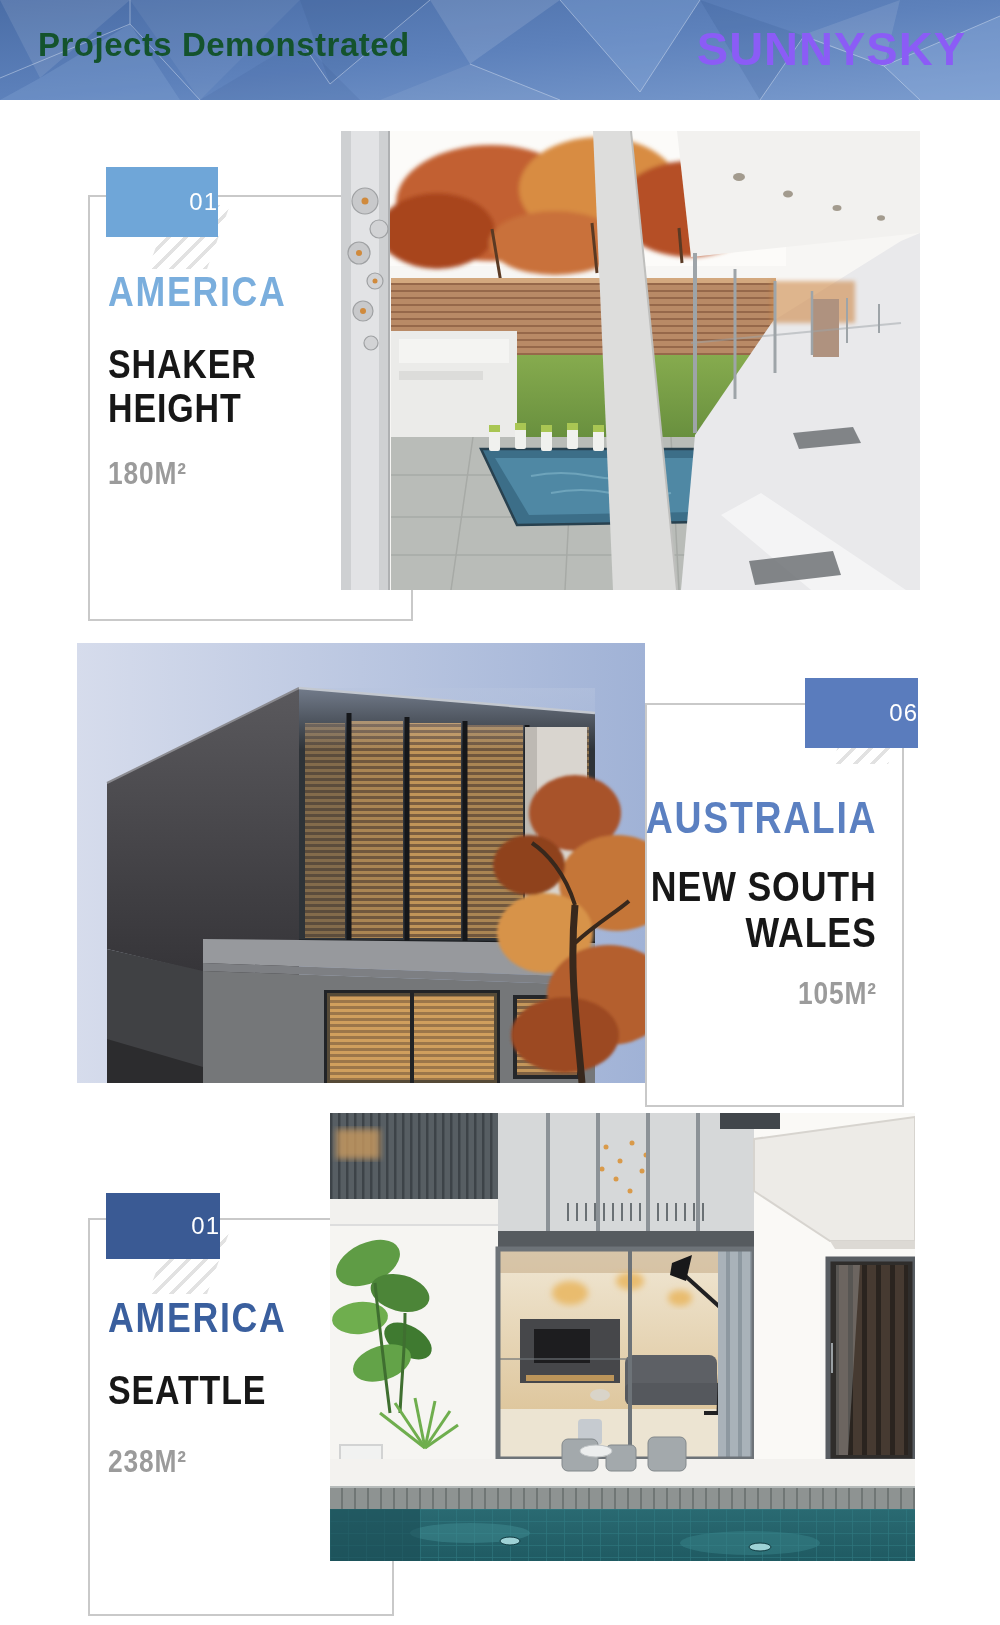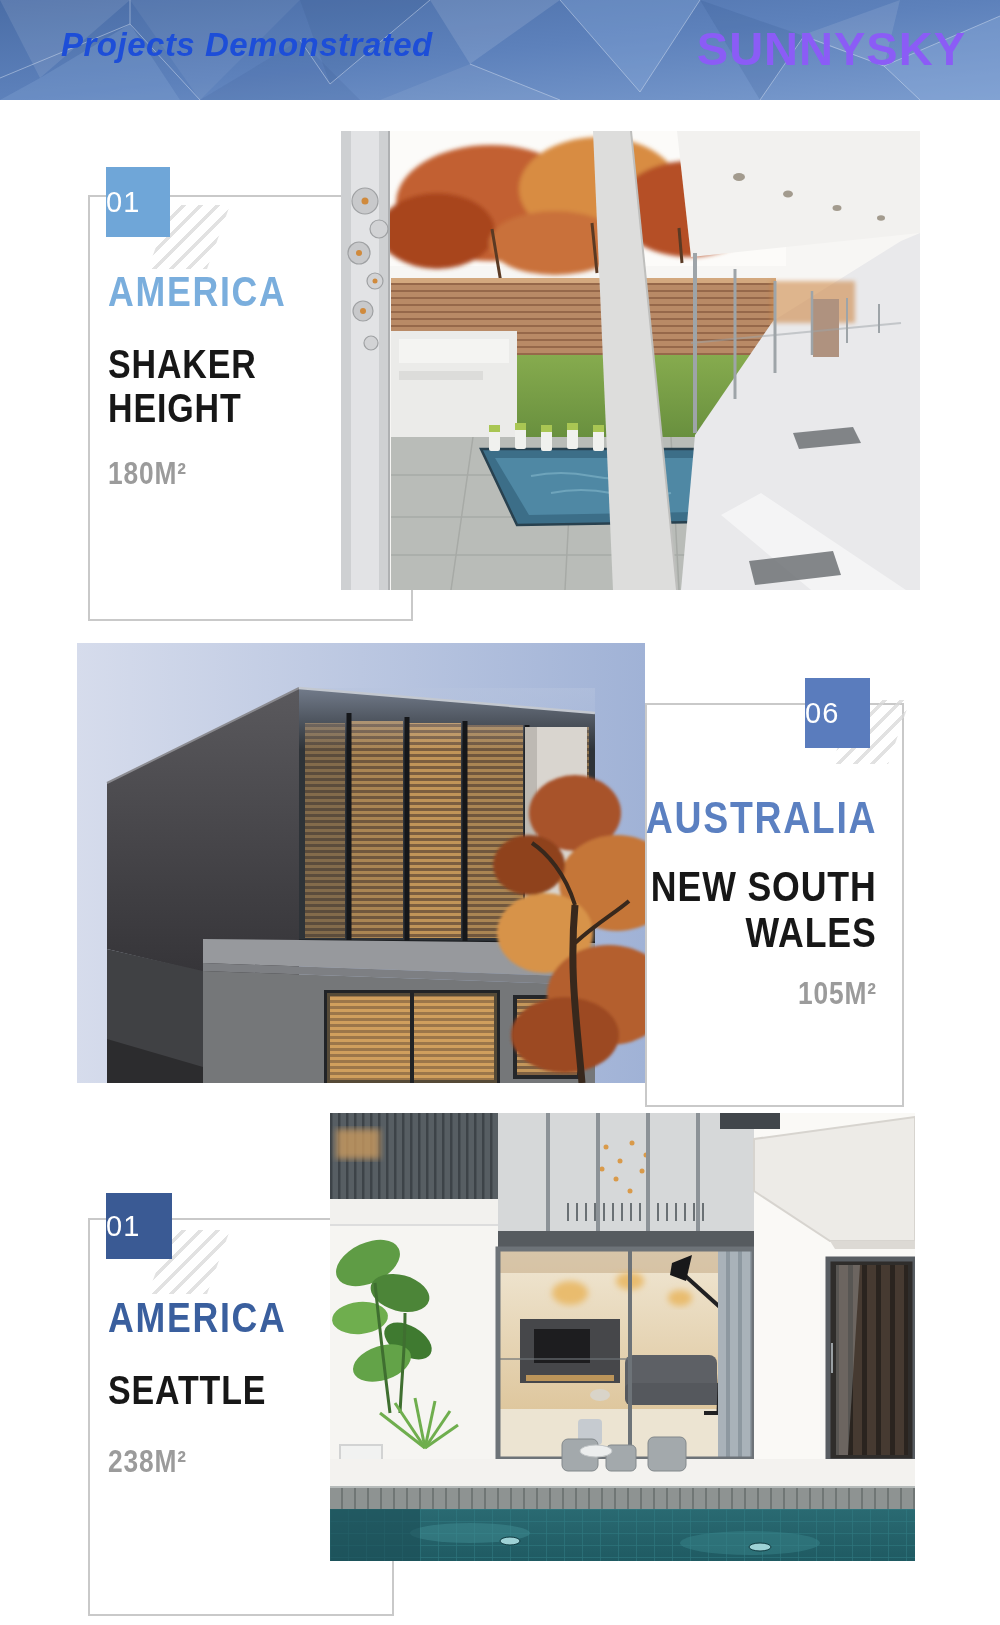--- a/index.html
+++ b/index.html
@@ -2,22 +2,22 @@
 <html><head>
 <meta charset="utf-8">
 <style>
   html,body{margin:0;padding:0;background:#ffffff;}
   body{font-family:"Liberation Sans","DejaVu Sans",sans-serif;}
   #page{position:relative;width:1000px;height:1625px;margin:0 auto;background:#fff;overflow:hidden;}
 
   
   .hdr{position:absolute;left:0;top:0;width:1000px;height:100px;}
   .hdr svg{position:absolute;inset:0;width:100%;height:100%;}
-  .hdr-title{position:absolute;left:38px;top:26px;font-size:33px;font-style:italic;font-weight:600;
-             color:#1d4ed8;letter-spacing:.5px;white-space:nowrap;margin-left:23px;}
+  .hdr-title{position:absolute;left:38px;top:26px;font-size:33px;font-weight:600;
+             color:#14532d;letter-spacing:.5px;white-space:nowrap;}
   .hdr-brand{position:absolute;right:34px;top:21px;font-size:47px;font-weight:700;color:#8b5cf6;
              letter-spacing:1px;white-space:nowrap;}
 
   
   .frame{position:absolute;border:2px solid #c9c9c9;z-index:1;background:transparent;}
   .f1{left:88px;top:195px;width:321px;height:422px;}
   .f2{left:645px;top:703px;width:255px;height:400px;}
   .f3{left:88px;top:1218px;width:302px;height:394px;}
 
   
@@ -29,22 +29,22 @@
   .h3{left:148px;top:1230px;width:82px;height:64px;}
 
   
   .photo{position:absolute;z-index:3;overflow:hidden;}
   .photo svg{display:block;width:100%;height:100%;}
   .p1{left:341px;top:131px;width:579px;height:459px;}
   .p2{left:77px;top:643px;width:568px;height:440px;}
   .p3{left:330px;top:1113px;width:585px;height:448px;}
 
   
-  .badge{position:absolute;z-index:4;color:#ffffff;font-size:29px;font-weight:400;
-         letter-spacing:1px;text-align:left;}
+  .badge{position:absolute;z-index:4;color:#ffffff;font-size:24px;font-weight:400;
+         letter-spacing:1px;text-align:right;padding-left:48px;}
   .b1{left:106px;top:167px;width:64px;height:70px;line-height:70px;}
   .b2{left:805px;top:678px;width:65px;height:70px;line-height:70px;}
   .b3{left:106px;top:1193px;width:66px;height:66px;line-height:66px;}
 
   
   .country{position:absolute;z-index:5;font-weight:700;white-space:nowrap;}
   .pname{position:absolute;z-index:5;font-weight:700;color:#171717;white-space:nowrap;}
   .area{position:absolute;z-index:5;font-weight:700;color:#9b9b9b;font-size:31px;
         letter-spacing:1px;white-space:nowrap;}
   .alignL{transform:scaleX(.85);transform-origin:left center;text-align:left;}

